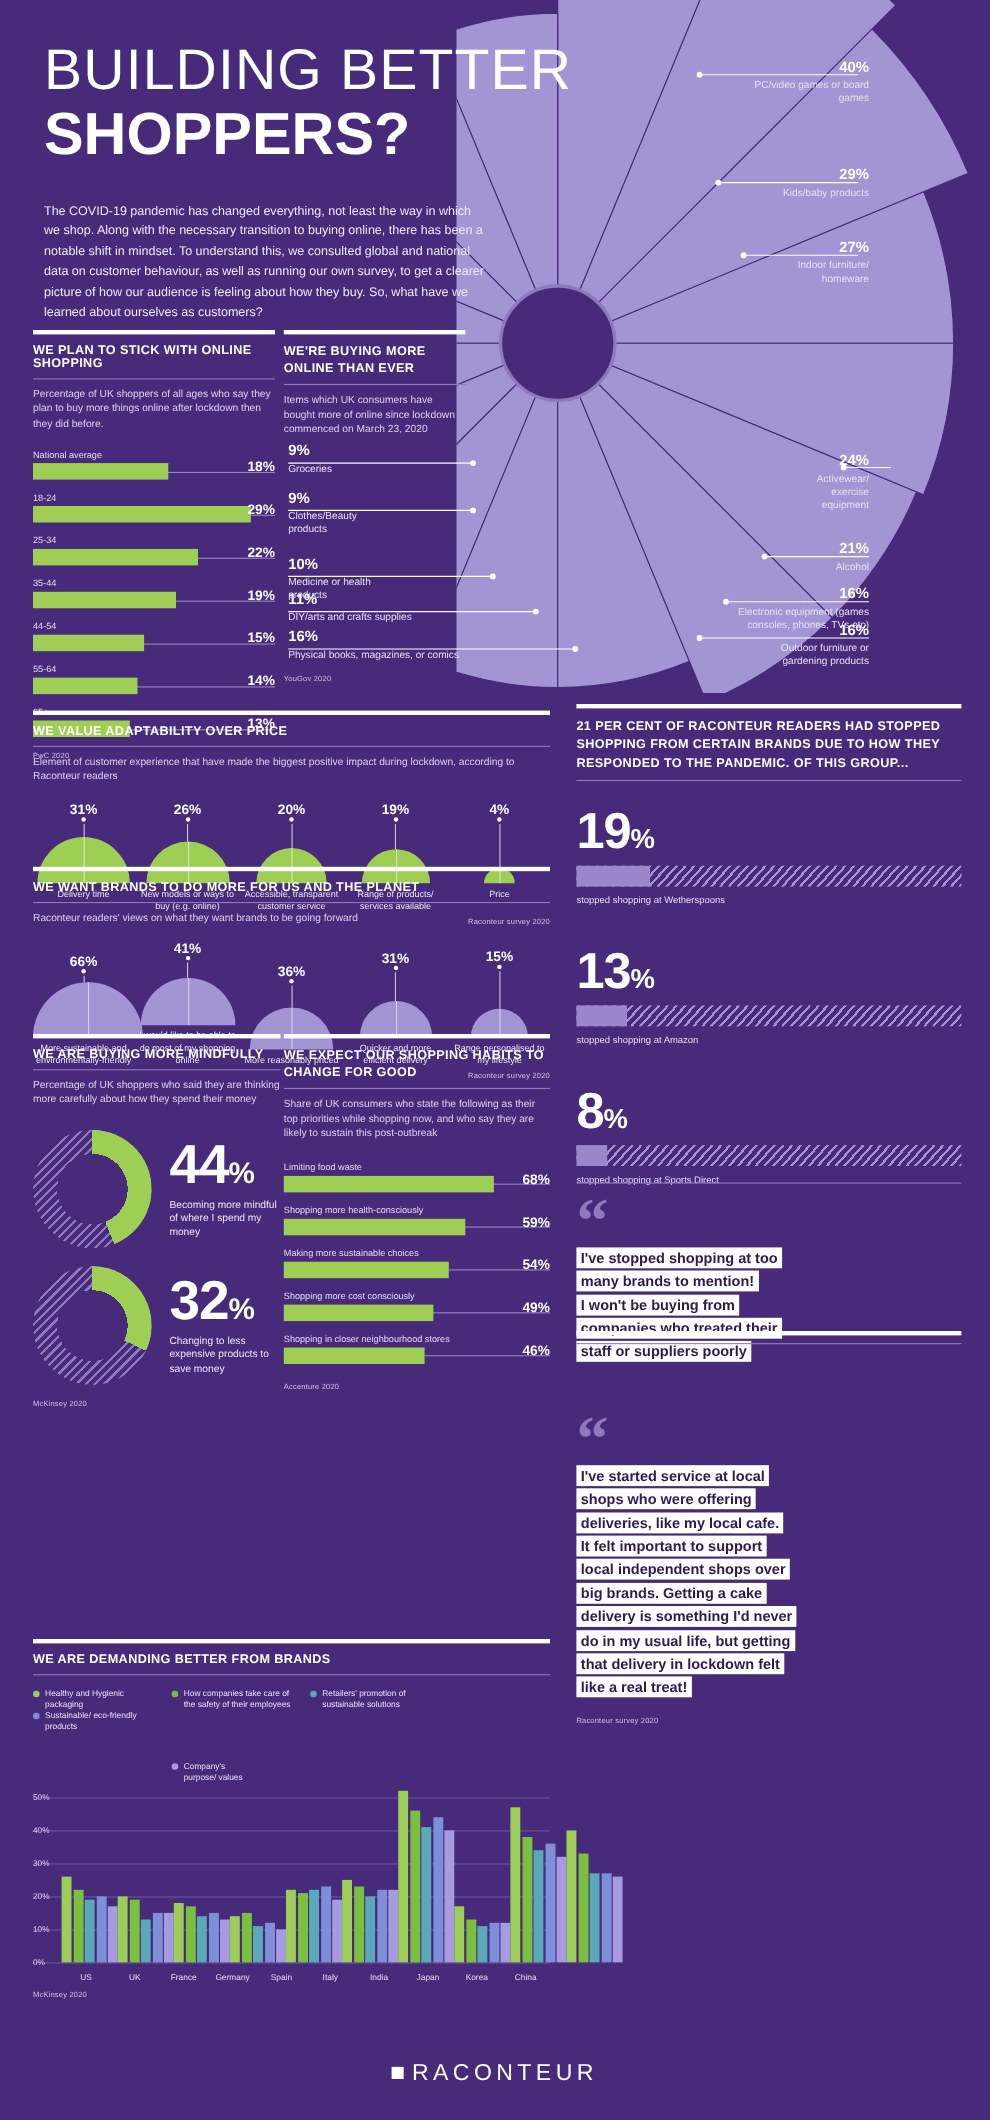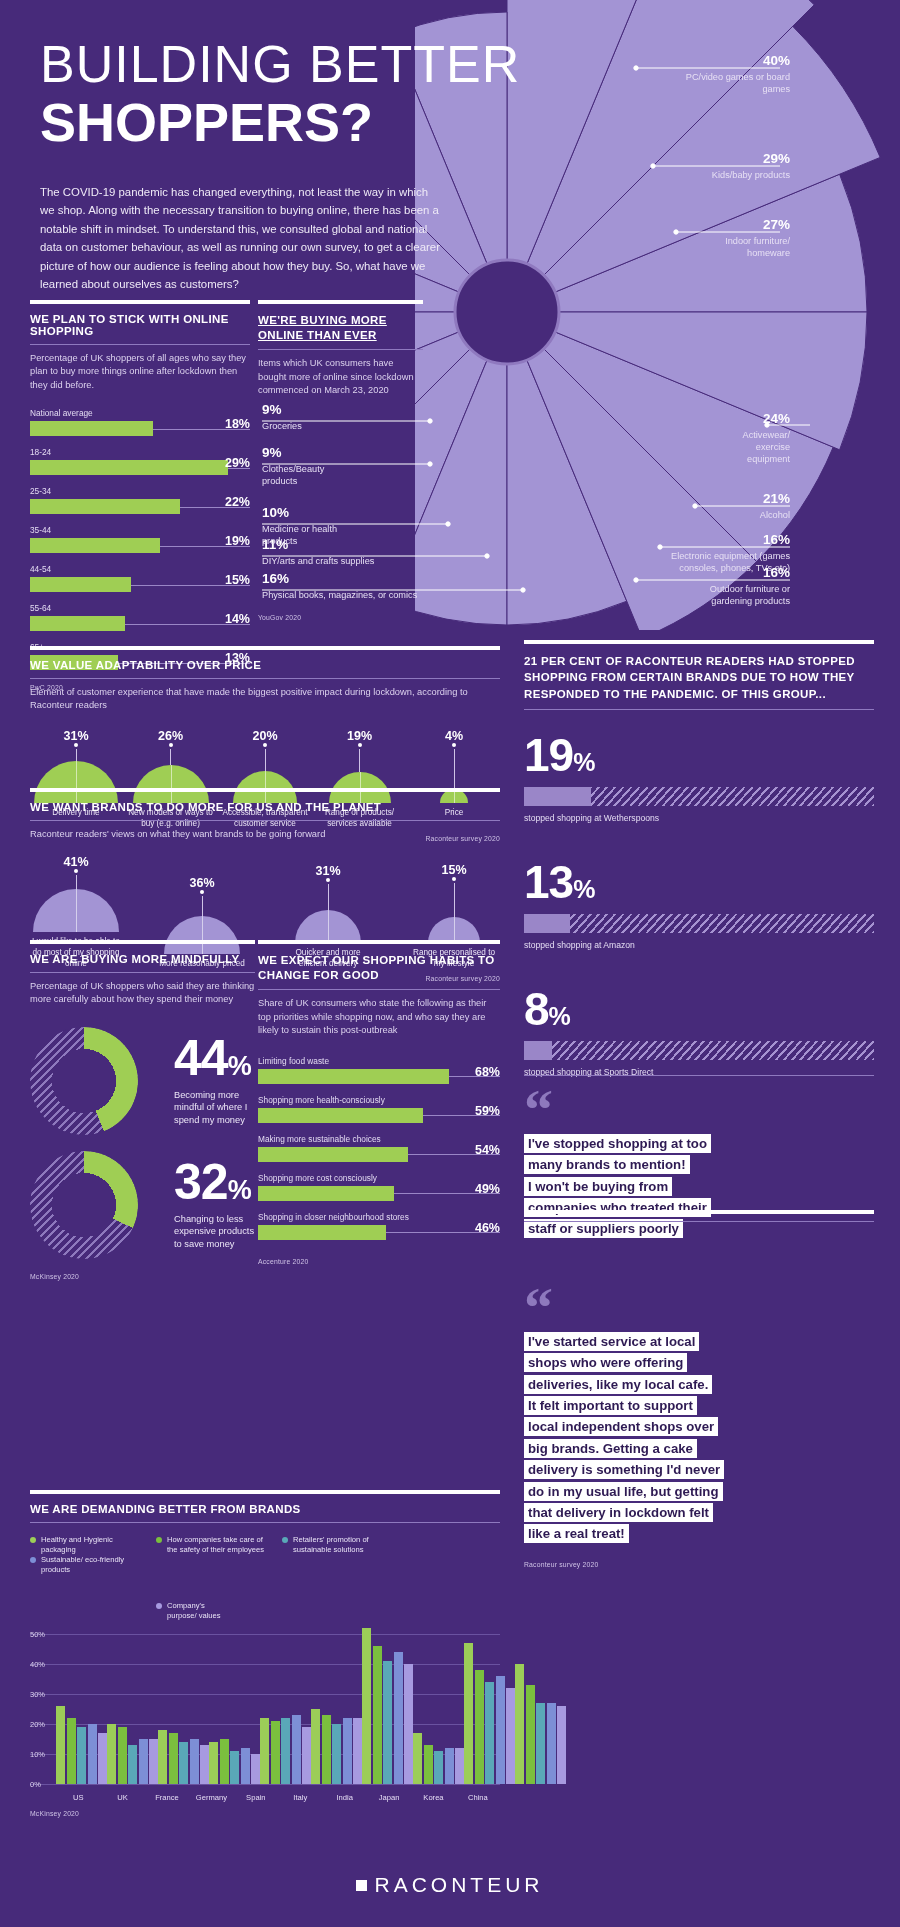--- a/index.html
+++ b/index.html
@@ -56,21 +56,21 @@
   .gauge-row { display: flex; justify-content: space-between; margin-top: 16px; }
   .gauge { width: 92px; text-align: center; position: relative; }
   .gauge .gval { font-size: 12.5px; font-weight: 700; color: #fff; }
   .gauge .gstem { width: 1px; background: #cfc3e6; margin: 2px auto 0; }
   .gauge .gdot { width: 4px; height: 4px; border-radius: 50%; background:#fff; margin: 0 auto; }
   .gauge .gsemi { margin: 0 auto; border-radius: 1000px 1000px 0 0; position: relative; }
   .gauge .glabel { font-size: 8.2px; line-height: 1.3; color: #ece6f7; margin-top: 5px; }
   .gauge .gtick { position: absolute; width: 1px; background: rgba(255,255,255,.55); bottom: 0; left: 50%; }
 
   
-  .donut-block { display: flex; align-items: center; margin-top: 14px; gap: 20px; }
+  .donut-block { display: flex; align-items: center; margin-top: 14px; }
   .donut { position: relative; width: 108px; height: 108px; flex: none; }
   .donut .hatch {
     position: absolute; inset: 0; border-radius: 50%;
     background: repeating-linear-gradient(-45deg, #8e79bd 0 2px, #472a7a 2px 6px);
     -webkit-mask: radial-gradient(circle, transparent 0 32px, #000 32px);
     mask: radial-gradient(circle, transparent 0 32px, #000 32px);
   }
   .donut .arc { position: absolute; inset: 0; border-radius: 50%;
     -webkit-mask: radial-gradient(circle, transparent 0 32px, #000 32px);
     mask: radial-gradient(circle, transparent 0 32px, #000 32px); }
@@ -303,21 +303,21 @@
             <div class="hbar-fill" style="width:40%"></div>
           <div class="hbar-val">13%</div>
           </div>
       </div>
     </div>
     <div class="src" style="margin-top:14px;">PwC 2020</div>
   </div>
 
   <div class="panel" style="left:258px;top:300px;width:165px;">
     <div class="rule-thick"></div>
-    <div class="sec-title" style="line-height:1.28;text-decoration:underline;">WE'RE BUYING MORE ONLINE THAN EVER</div>
+    <div class="sec-title" style="line-height:1.28;">WE'RE BUYING MORE ONLINE THAN EVER</div>
     <div class="rule-thin"></div>
     <div class="sec-sub">Items which UK consumers have bought more of online since lockdown commenced on March 23, 2020</div>
   </div>
   <div class="src" style="position:absolute;left:258px;top:614px;">YouGov 2020</div>
 
   <div class="panel" style="left:30px;top:646px;width:470px;">
     <div class="rule-thick"></div>
     <div class="sec-title">WE VALUE ADAPTABILITY OVER PRICE</div>
     <div class="rule-thin"></div>
     <div class="sec-sub">Element of customer experience that have made the biggest positive impact during lockdown, according to Raconteur readers</div>
@@ -372,20 +372,29 @@
     <div class="src" style="text-align:right;margin-top:6px;">Raconteur survey 2020</div>
   </div>
 
   <div class="panel" style="left:30px;top:788px;width:470px;">
     <div class="rule-thick"></div>
     <div class="sec-title">WE WANT BRANDS TO DO MORE FOR US AND THE PLANET</div>
     <div class="rule-thin"></div>
     <div class="sec-sub">Raconteur readers' views on what they want brands to be going forward</div>
 
     <div class="gauge-row" style="margin-top:14px;align-items:flex-end;">
+      <div class="gauge">
+        <div class="gval">66%</div>
+        <div class="gdot"></div>
+          <div class="gstem" style="height:6px;"></div>
+        <div class="gsemi" style="width:100px;height:50px;background:#a394d4;">
+          <div class="gtick" style="height:50px;"></div>
+          </div>
+        <div class="glabel">More sustainable and environmentally-friendly</div>
+      </div>
       <div class="gauge">
         <div class="gval">41%</div>
         <div class="gdot"></div>
           <div class="gstem" style="height:14px;"></div>
         <div class="gsemi" style="width:86px;height:43px;background:#a394d4;">
           <div class="gtick" style="height:43px;"></div>
           </div>
         <div class="glabel">I would like to be able to do most of my shopping online</div>
       </div>
       <div class="gauge">

